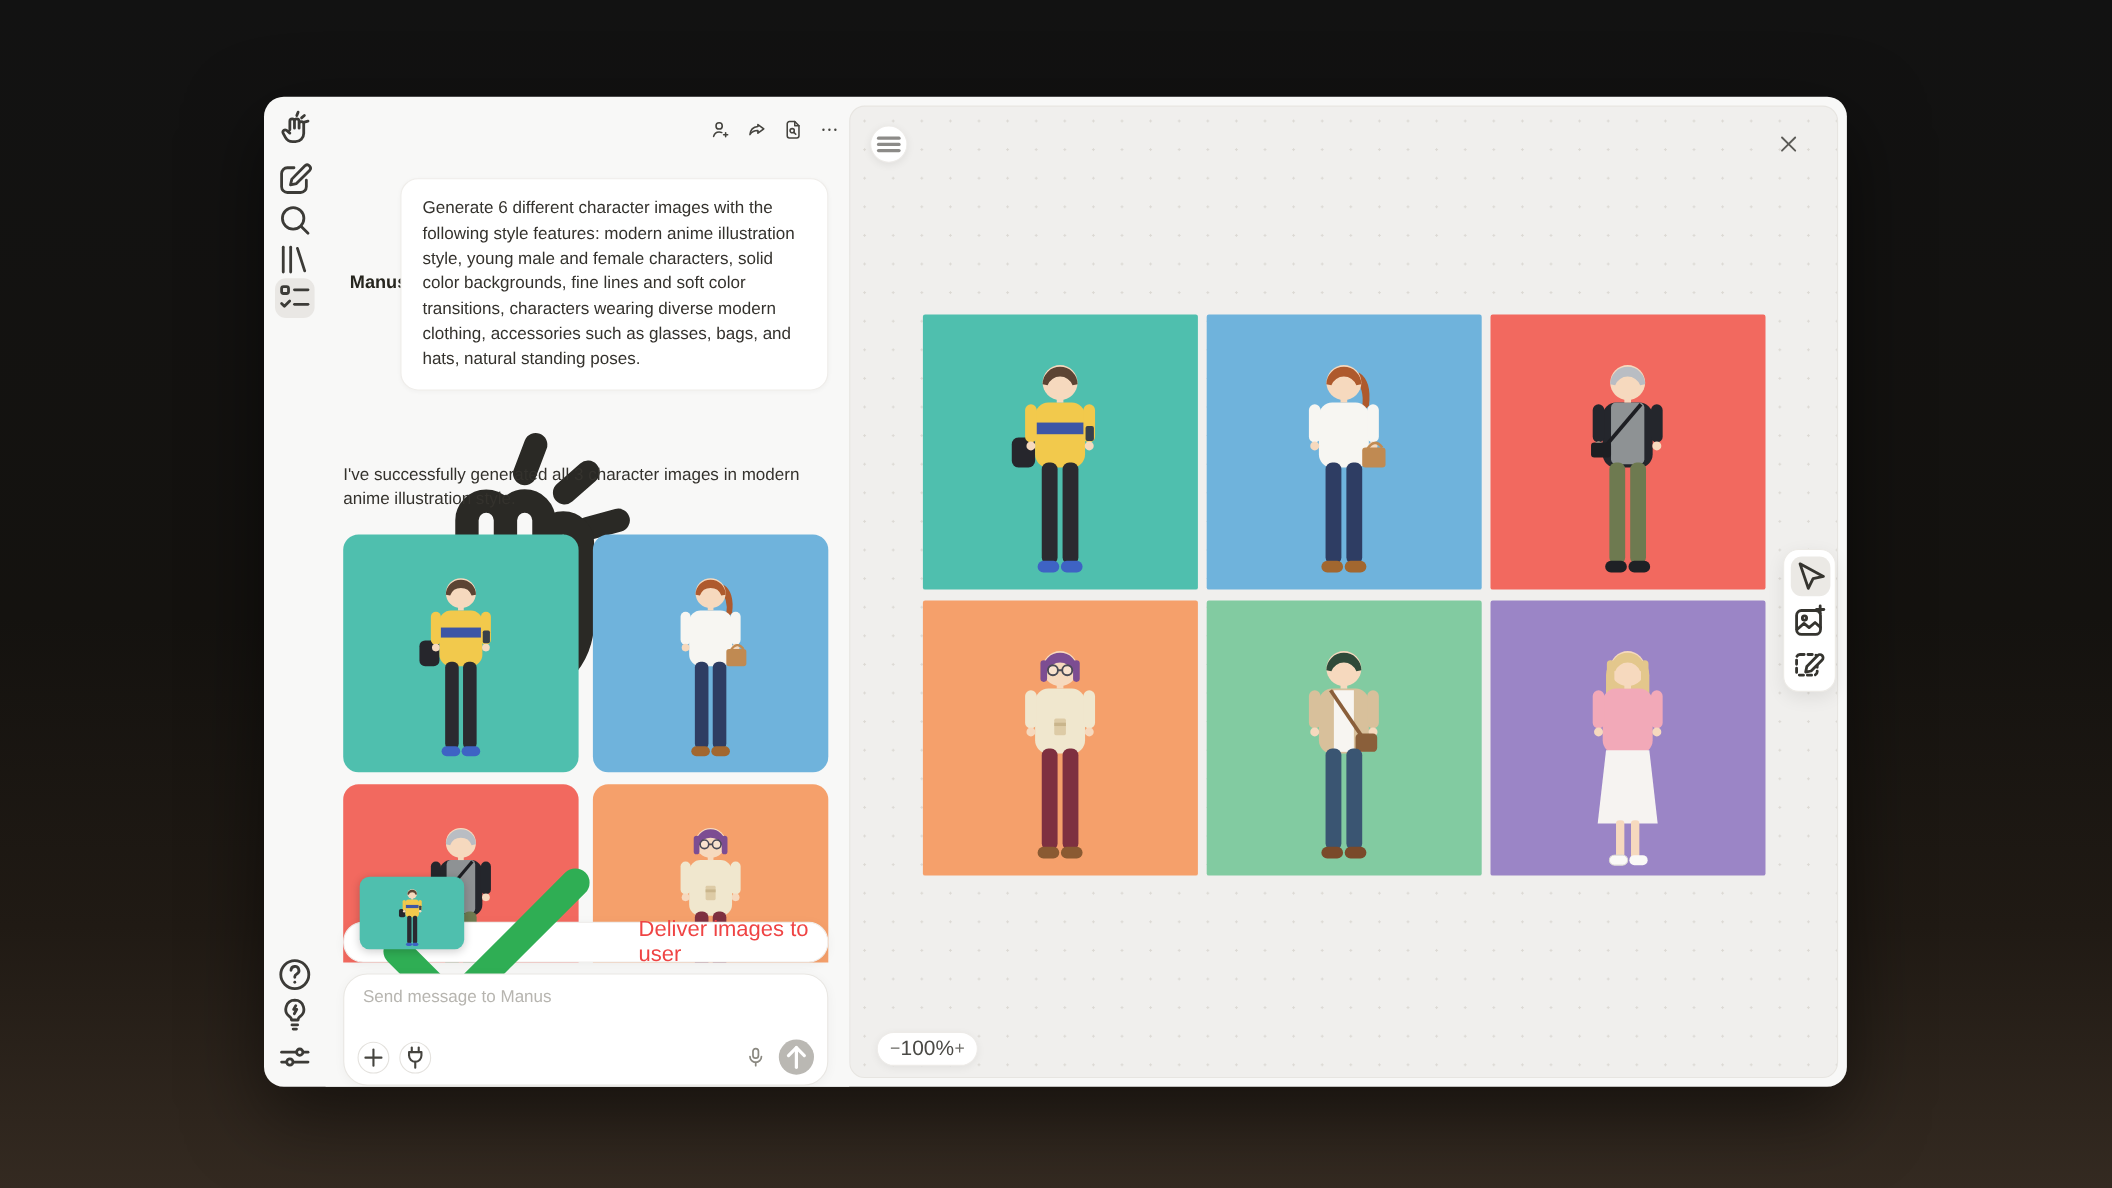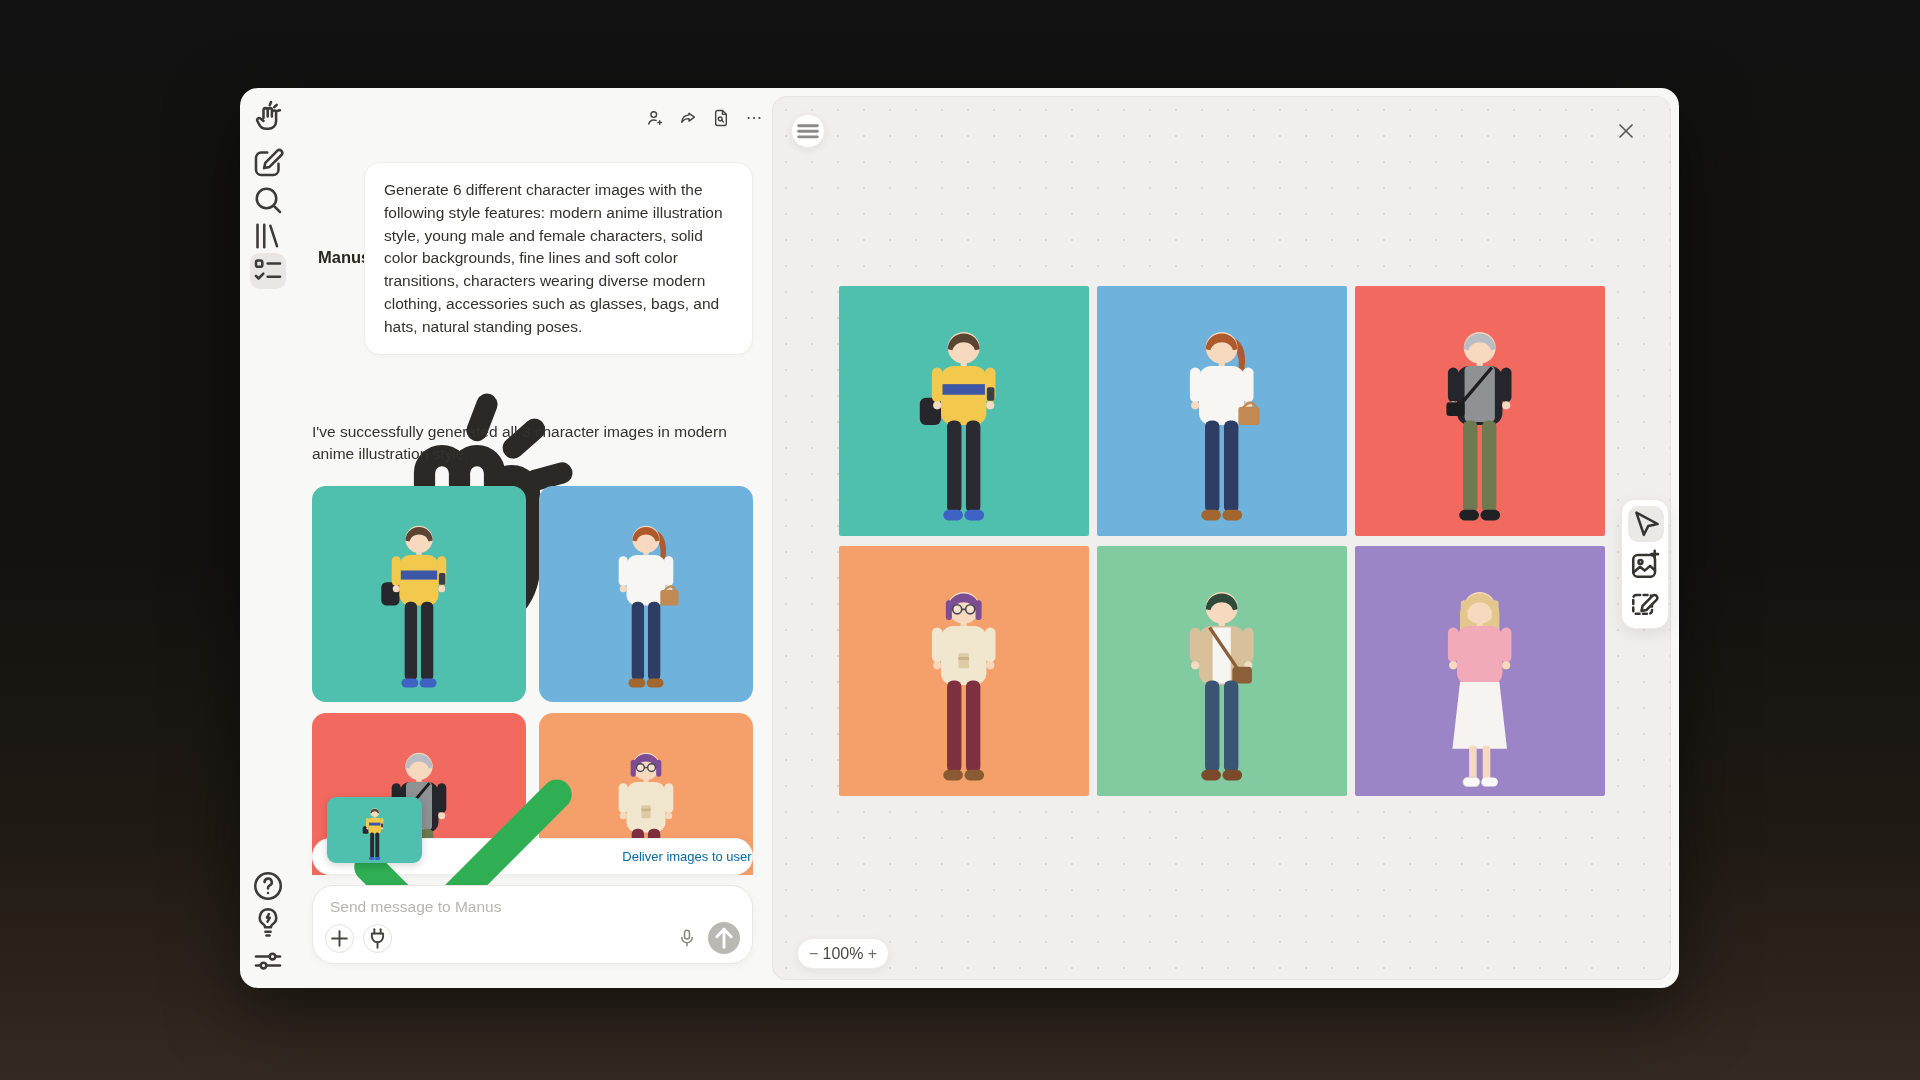--- a/index.html
+++ b/index.html
@@ -44,27 +44,27 @@
   .chat-cell { position:absolute; width:214px; height:216px; border-radius:14px; overflow:hidden;
     display:flex; align-items:flex-end; justify-content:center; cursor:pointer; }
   .chat-cell svg { height:182px; margin-bottom:8px; }
 
   .bottom-mask { position:absolute; left:0; top:787px; width:100%; height:113px; background:#f8f8f7; z-index:2; }
 
   .status-pill { position:absolute; left:16px; top:750px; width:441px; height:37px; background:#ffffff;
     border:1px solid #f0eeec; border-radius:18px; box-shadow:0 2px 10px rgba(0,0,0,.05);
     display:flex; align-items:center; justify-content:center; gap:9px; z-index:3; cursor:pointer; }
   .status-pill .check { color:#2fae54; } .status-pill .check svg { width:15px; height:15px; display:block; }
-  .status-label { font-size:13px; font-weight:500; color:#0369a1; }
+  .status-label { font-size:20px; font-weight:500; color:#ef4444; }
 
   .thumb { position:absolute; left:31px; top:709px; width:95px; height:66px; border-radius:9px; overflow:hidden;
     z-index:4; box-shadow:0 2px 8px rgba(0,0,0,.18); display:flex; align-items:center; justify-content:center; cursor:pointer; }
   .thumb svg { height:58px; margin-top:6px; }
 
-  .composer { position:absolute; left:16px; top:797px; width:441px; height:79px; background:#ffffff;
+  .composer { position:absolute; left:16px; top:797px; width:441px; height:102px; background:#ffffff;
     border:1px solid #e9e7e3; border-radius:22px; box-shadow:0 2px 10px rgba(0,0,0,.04); z-index:5; }
   .composer input { position:absolute; left:17px; top:12px; width:400px; border:none; outline:none;
     font-size:15.5px; color:#34322d; background:transparent; font-family:inherit; }
   .composer input::placeholder { color:#b7b5b0; }
   .comp-bottom { position:absolute; left:12px; right:12px; bottom:10px; height:30px; display:flex; align-items:center; }
   .circle-btn { width:29px; height:29px; border-radius:50%; border:1px solid #e4e2de; background:#fff;
     display:flex; align-items:center; justify-content:center; color:#45443f; cursor:pointer; margin-right:9px; }
   .circle-btn svg { width:15px; height:15px; }
   .mic { margin-left:auto; width:22px; height:22px; color:#8a8880; cursor:pointer; background:none; border:none; }
   .mic svg { width:19px; height:19px; }
@@ -94,21 +94,21 @@
   .tools { left:848px; }
   .tool-btn { width:36px; height:36px; border:none; background:none; border-radius:10px;
     display:flex; align-items:center; justify-content:center; color:#35342f; cursor:pointer; }
   .tool-btn.active { background:#ebe9e5; }
   .tool-btn svg { width:20px; height:20px; }
 
   .zoom-pill { position:absolute; left:24px; top:841px; width:92px; height:31px; background:#fff;
     border:1px solid #edebe8; border-radius:16px; box-shadow:0 2px 8px rgba(0,0,0,.06);
     display:flex; align-items:center; justify-content:space-between; padding:0 11px; }
   .zoom-pill button { border:none; background:none; font-size:16px; color:#6e6d68; cursor:pointer; line-height:1; font-family:inherit; }
-  .zoom-level { font-size:16px; color:#4a4945; }
+  .zoom-level { font-size:19px; color:#4a4945; }
 </style>
 </head>
 <body>
 
 <div class="stage">
   <div class="window">
 
     <aside class="sidebar">
       <div id="sidebar-top">
           <div class="side-item logo" style="top: 12px;">

